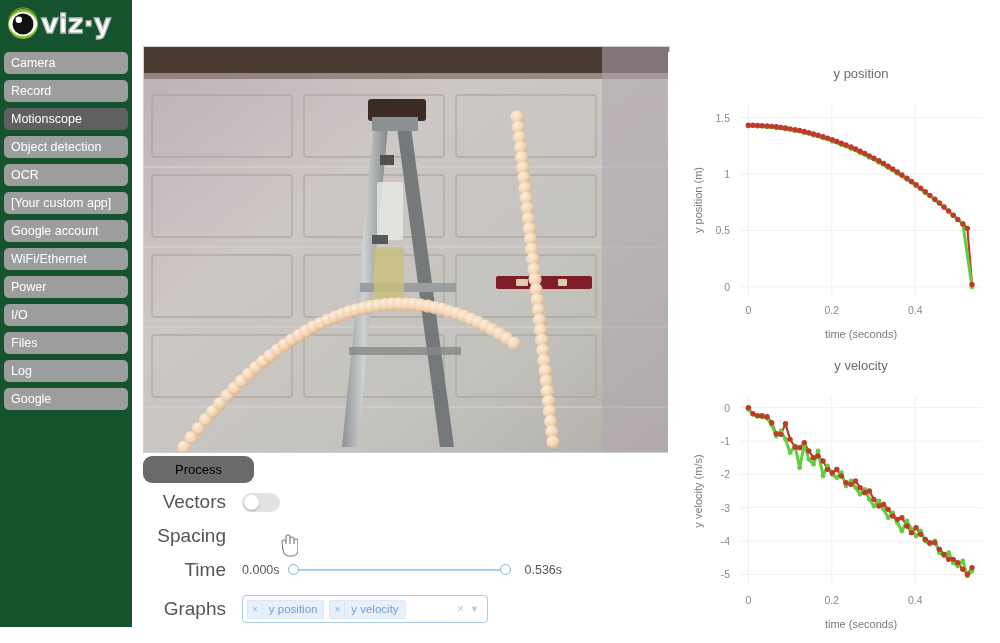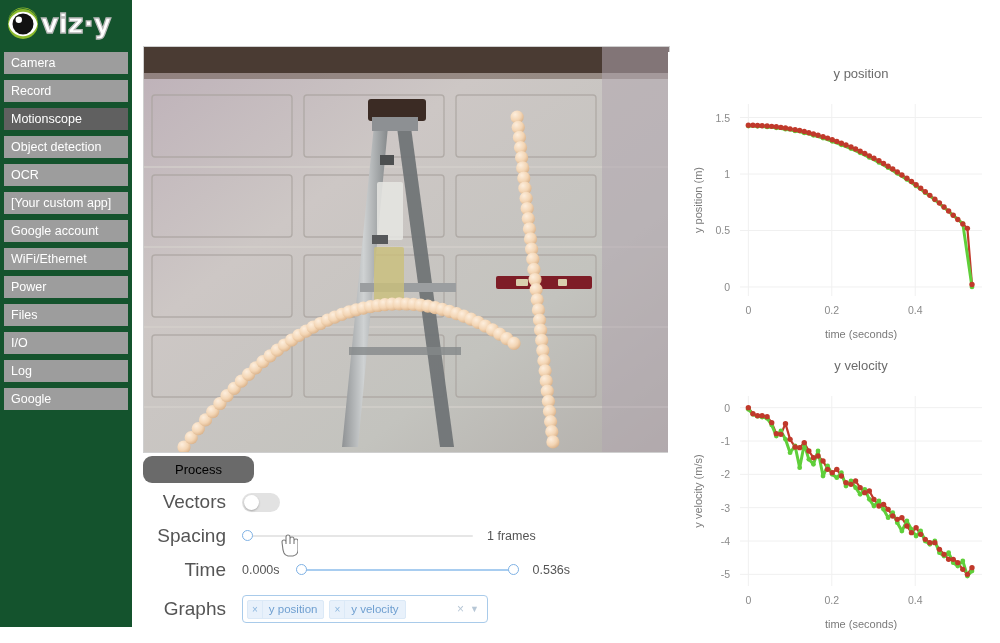--- a/index.html
+++ b/index.html
@@ -29,21 +29,21 @@
     -webkit-text-stroke: 1.3px #b9b9b9;
     margin-left: 1px; line-height: 34px;
     font-family: "DejaVu Sans", sans-serif;
   }
   .nav-list { position: absolute; left: 4px; top: 52px; width: 124px; }
   .nav-item {
     height: 22px; margin-bottom: 6px;
     background: #9d9d9d; color: #ffffff;
     font-size: 12.5px; line-height: 22px;
     padding-left: 7px; box-sizing: border-box;
-    border-radius: 0; cursor: pointer;
+    border-radius: 5px; cursor: pointer;
     white-space: nowrap; overflow: hidden;
   }
   .nav-item.active { background: #606060; }
 
   
   #video-panel {
     position: absolute; left: 143px; top: 46px;
     width: 525px; height: 405px;
     border: 1px solid #cfcfcf;
     overflow: hidden;
@@ -86,21 +86,21 @@
   .slider .track {
     height: 2px; width: 100%; background: #e6e6e6; border-radius: 2px;
   }
   .slider .track.blue { background: #a8cdf0; }
   .handle {
     position: absolute; width: 11px; height: 11px; border-radius: 50%;
     background: #fff; border: 1.5px solid #7fb2e5; top: 4px;
     box-sizing: border-box; cursor: pointer;
   }
   .sval { font-size: 12.5px; color: #555; margin-left: 14px; white-space: nowrap; }
-  .sval.left { margin-left: 0; margin-right: 16px; }
+  .sval.left { margin-left: 0; margin-right: 8px; }
 
   
   #hand-cursor { position: absolute; left: 276px; top: 530px; width: 22px; height: 28px; pointer-events: none; }
 
   
   .multiselect {
     width: 246px; min-height: 28px;
     border: 1px solid #a9cbea; border-radius: 4px;
     background: #fff; display: flex; align-items: center;
     padding: 3px 4px; box-sizing: border-box; cursor: text;
@@ -154,22 +154,22 @@
     <div class="nav-list" id="nav-list">
         <div class="nav-item"><span>Camera</span></div>
         <div class="nav-item"><span>Record</span></div>
         <div class="nav-item active"><span>Motionscope</span></div>
         <div class="nav-item"><span>Object detection</span></div>
         <div class="nav-item"><span>OCR</span></div>
         <div class="nav-item"><span>[Your custom app]</span></div>
         <div class="nav-item"><span>Google account</span></div>
         <div class="nav-item"><span>WiFi/Ethernet</span></div>
         <div class="nav-item"><span>Power</span></div>
+        <div class="nav-item"><span>I/O</span></div>
         <div class="nav-item"><span>Files</span></div>
-        <div class="nav-item"><span>I/O</span></div>
         <div class="nav-item"><span>Log</span></div>
         <div class="nav-item"><span>Google</span></div>
       </div>
   </div>
 
   <div id="video-panel">
     <svg id="video-canvas" viewBox="0 0 525 405" preserveAspectRatio="none">
       <defs>
         <linearGradient id="wallg" x1="0" y1="0" x2="1" y2="1">
           <stop offset="0" stop-color="#bdb0b8"></stop>
@@ -327,27 +327,20 @@
       <div class="ctl-label">Vectors</div>
       <div class="ctl-field">
         <div class="toggle">
           <div class="knob"></div>
         </div>
       </div>
     </div>
 
     <div class="ctl-row">
       <div class="ctl-label">Spacing</div>
-      <div class="ctl-field">
-        <div class="slider" style="width:231px">
-          <div class="track"></div>
-          <div class="handle" id="spacing-handle" style="left: 0px;"></div>
-        </div>
-        <span class="sval">1 frames</span>
-      </div>
     </div>
 
     <div class="ctl-row">
       <div class="ctl-label">Time</div>
       <div class="ctl-field">
         <span class="sval left">0.000s</span>
         <div class="slider" style="width:223px">
           <div class="track blue"></div>
           <div class="handle" id="time-handle-lo" style="left: 0px;"></div>
           <div class="handle" id="time-handle-hi" style="left: 212px;"></div>

